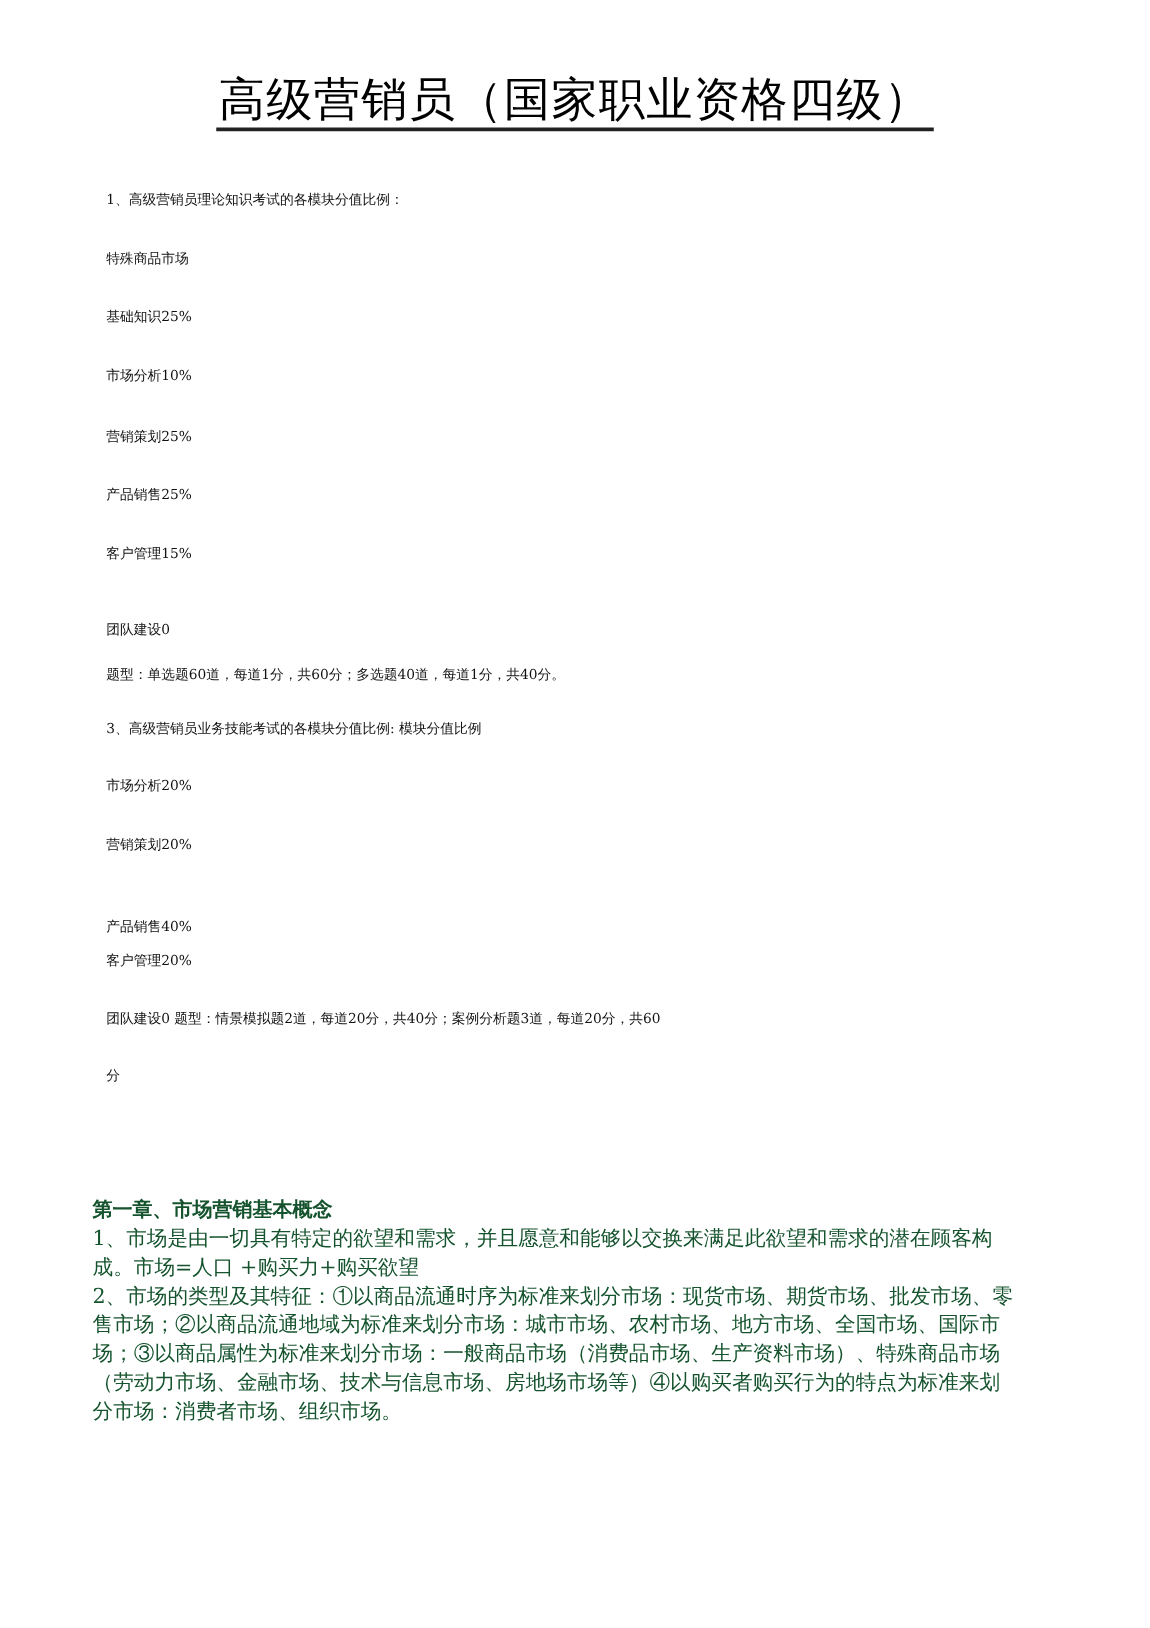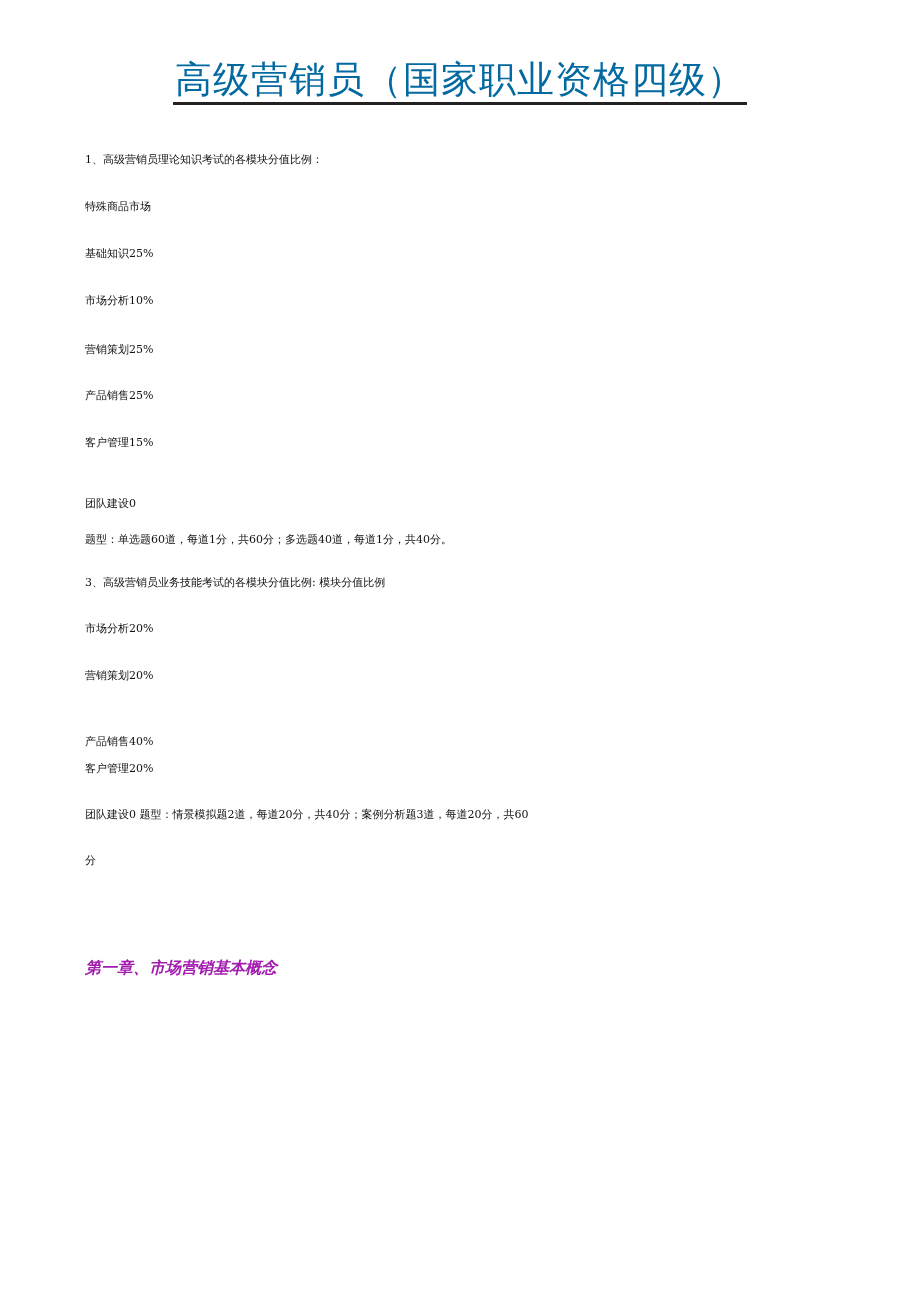--- a/index.html
+++ b/index.html
@@ -22,21 +22,21 @@
       height: 1302px;
     }
     .title {
       position: absolute;
       left: 0;
       width: 920px;
       text-align: center;
       font-family: "DejaVu Sans", "Liberation Sans", sans-serif;
       font-weight: normal;
       margin: 0;
-      color: #0369a1;
+      color: #000000;
     }
     .title span {
       display: inline-block;
       border-bottom: 3px solid #222;
       line-height: 1.05;
       padding: 0 2px 2px 2px;
     }
     .title-1 { top: 58px; font-size: 37px; letter-spacing: 1px; }
     .title-2 { top: 885px; font-size: 36px; letter-spacing: 1px; }
 
@@ -44,28 +44,27 @@
       position: absolute;
       left: 85px;
       font-size: 11px;
       line-height: 20px;
       white-space: nowrap;
       color: #111;
     }
 
     .sec2 {
       position: absolute;
-      left: 85px;
+      left: 74px;
       top: 956px;
       width: 740px;
       font-family: "DejaVu Sans", "Liberation Sans", sans-serif;
       font-size: 16.5px;
       line-height: 23px;
-      color: #a21caf;
-      font-style: italic;
+      color: #14532d;
     }
     .sec2 .chapter {
       font-weight: bold;
       font-size: 16px;
       margin: 0;
     }
     .sec2 p {
       margin: 0;
       font-family: "DejaVu Serif", "Liberation Serif", serif;
       font-size: 16.5px;
@@ -95,15 +94,17 @@
     <div class="line" style="top:666px">营销策划20%</div>
     <div class="line" style="top:732px">产品销售40%</div>
     <div class="line" style="top:759px">客户管理20%</div>
     <div class="line" style="top:805px">团队建设0 题型：情景模拟题2道，每道20分，共40分；案例分析题3道，每道20分，共60</div>
     <div class="line" style="top:851px">分</div>
   </div>
 
 
   <div class="sec2">
     <div class="chapter">第一章、市场营销基本概念</div>
+    <p>1、市场是由一切具有特定的欲望和需求，并且愿意和能够以交换来满足此欲望和需求的潜在顾客构成。市场=人口 +购买力+购买欲望</p>
+    <p>2、市场的类型及其特征：①以商品流通时序为标准来划分市场：现货市场、期货市场、批发市场、零售市场；②以商品流通地域为标准来划分市场：城市市场、农村市场、地方市场、全国市场、国际市场；③以商品属性为标准来划分市场：一般商品市场（消费品市场、生产资料市场）、特殊商品市场（劳动力市场、金融市场、技术与信息市场、房地场市场等）④以购买者购买行为的特点为标准来划分市场：消费者市场、组织市场。</p>
   </div>
 
 </div>
 
 </body></html>

